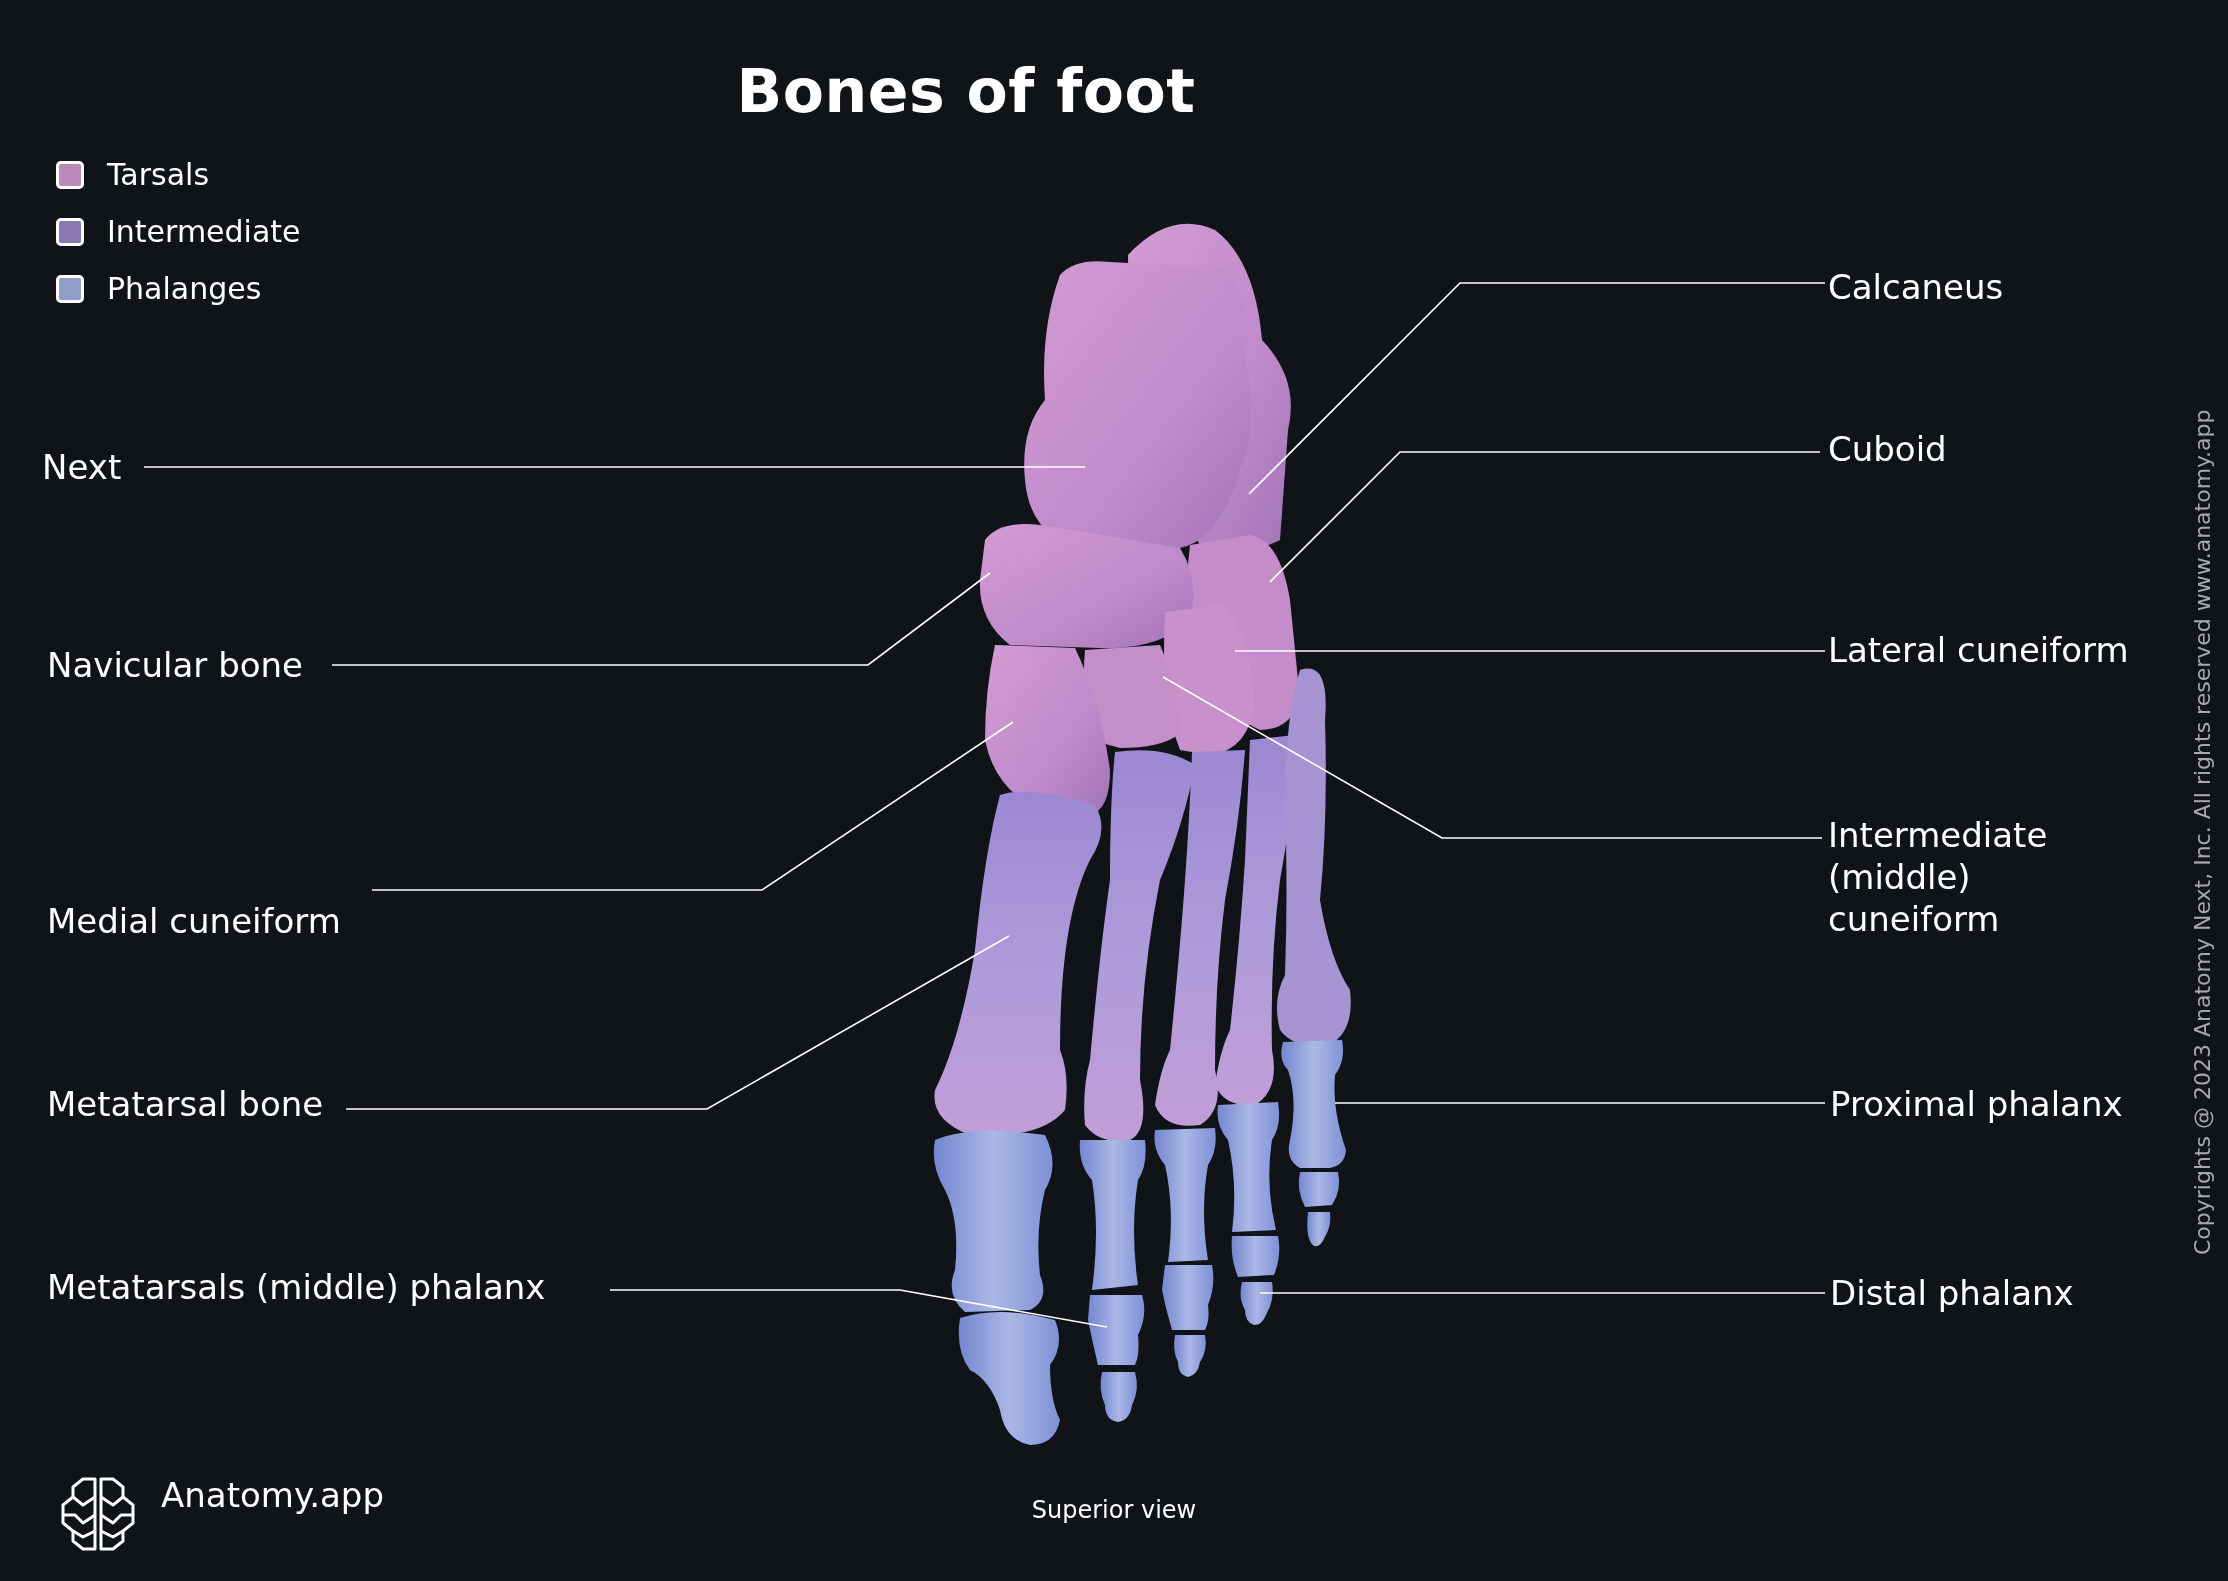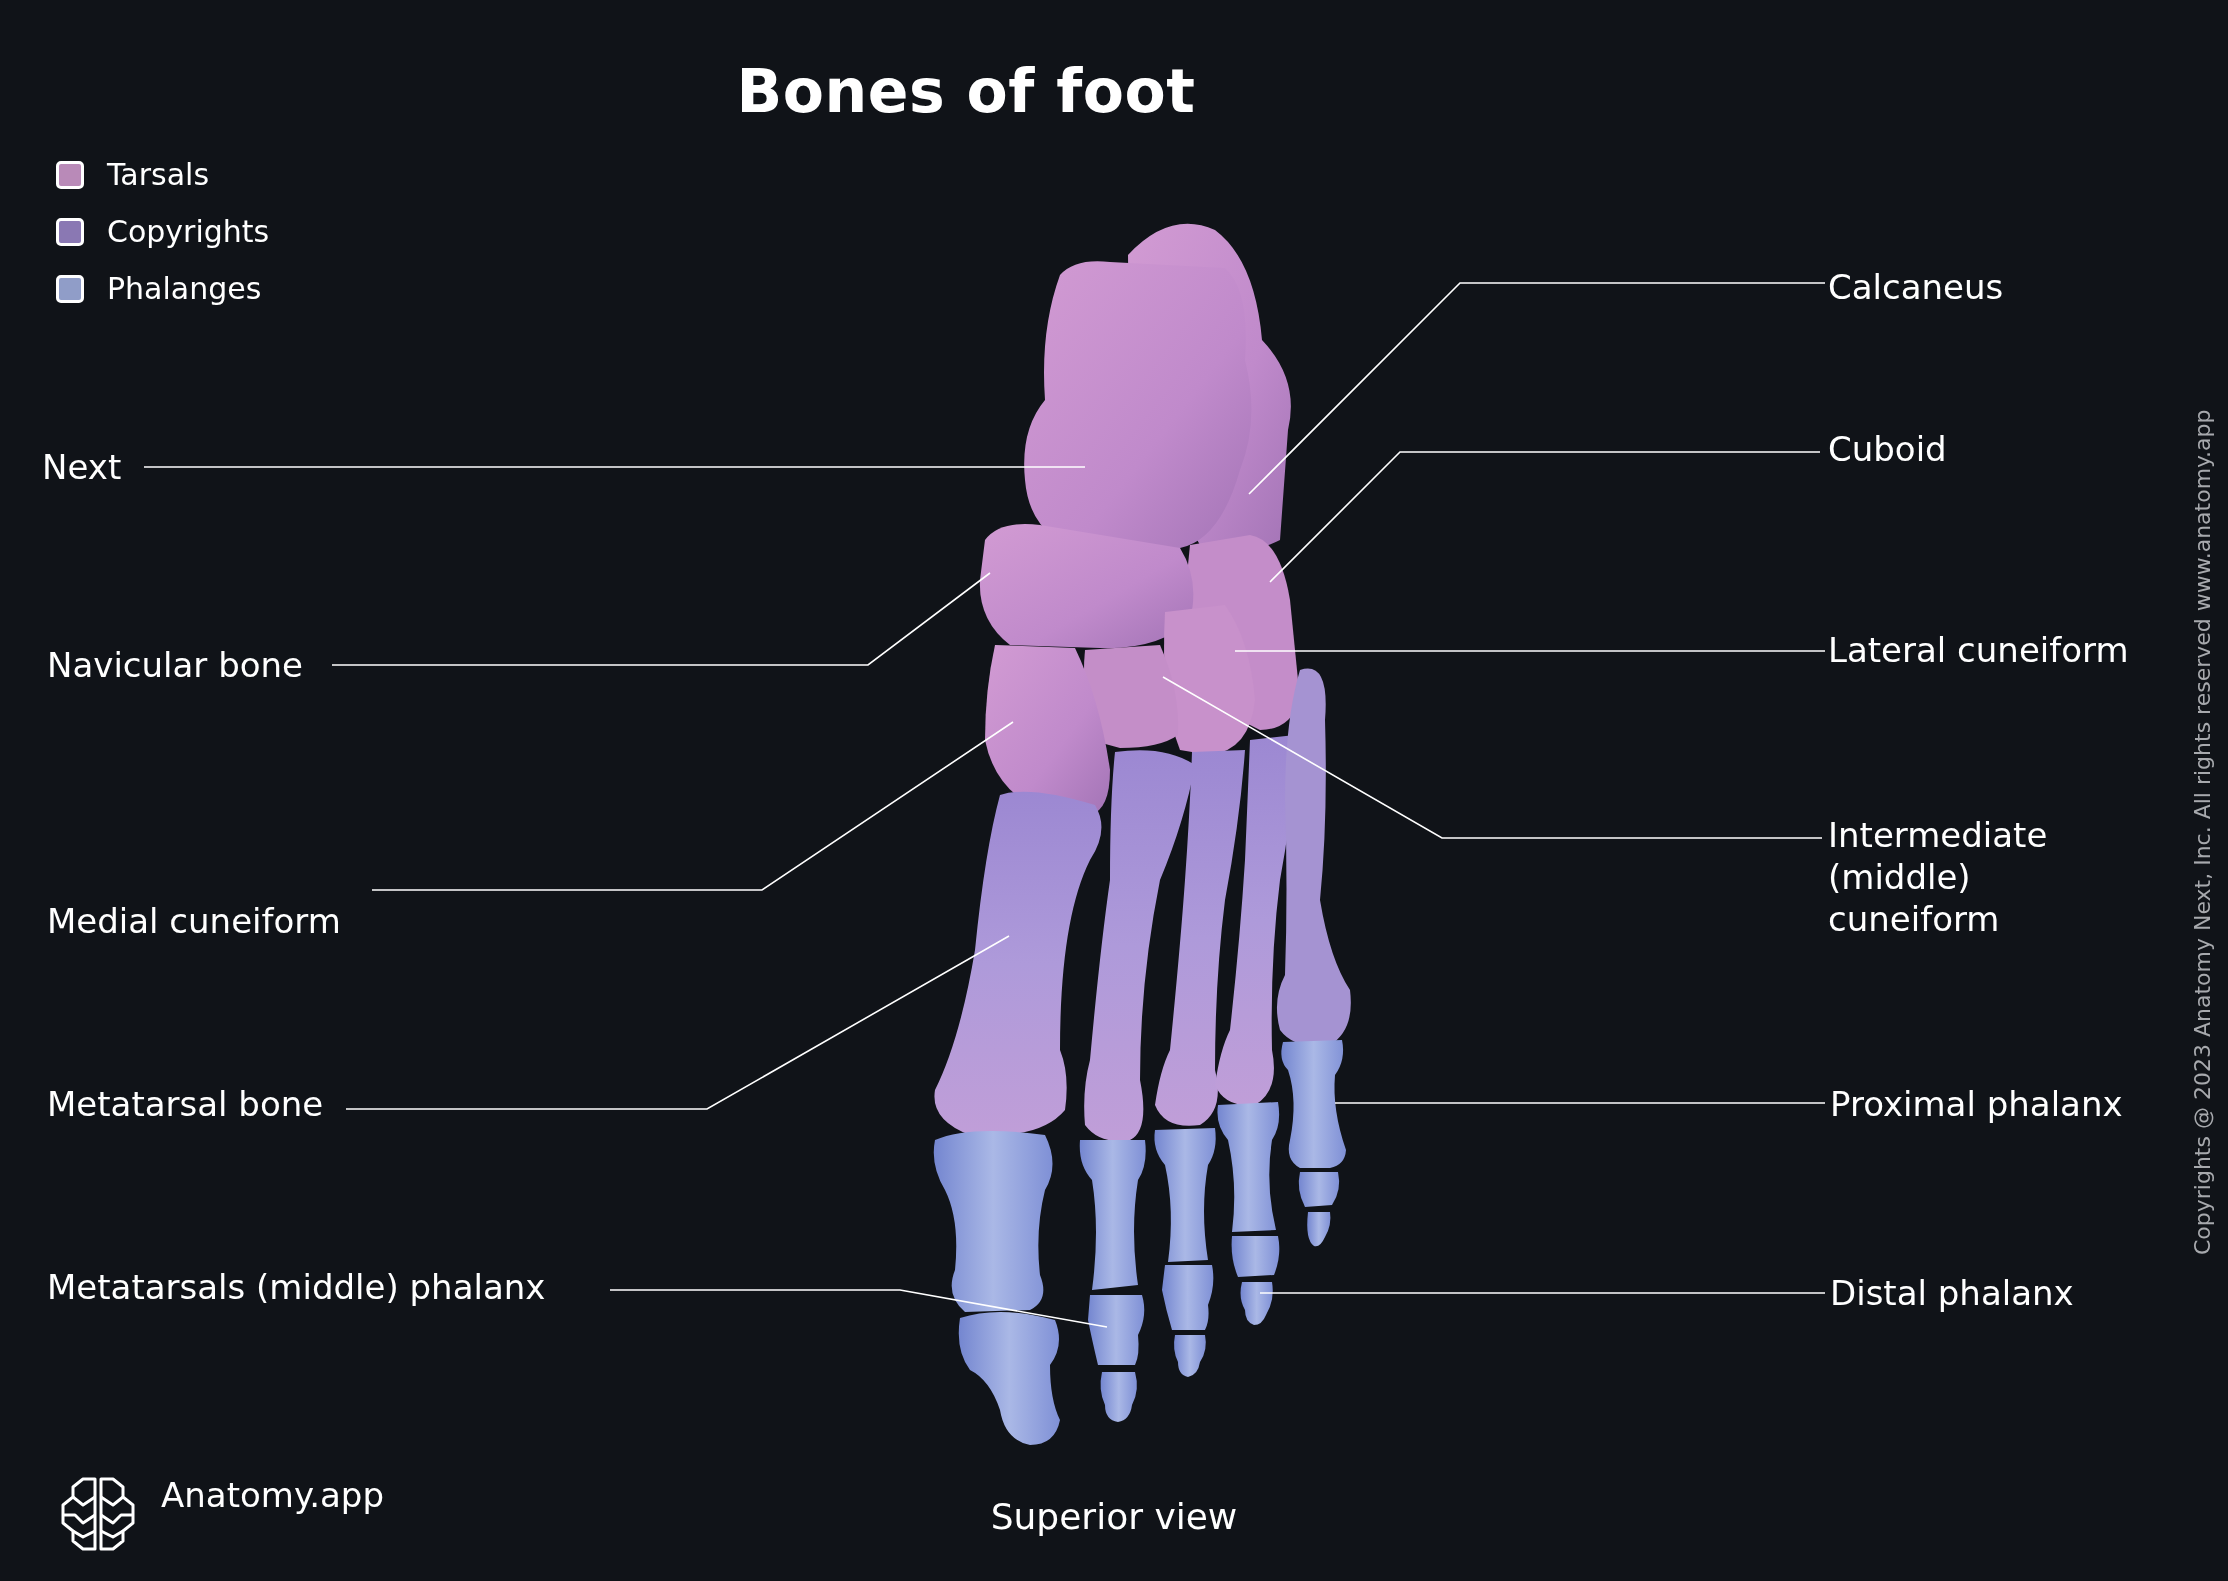--- a/index.html
+++ b/index.html
@@ -18,39 +18,39 @@
     box-sizing:border-box; margin-right:23px;
   }
   .legend-label { font-size:30px; }
   .label {
     position:absolute; font-size:34px; line-height:42px; white-space:nowrap;
   }
   .label.multi { white-space:normal; width:260px; }
   svg.lines { position:absolute; left:0; top:0; }
   .footer-logo { position:absolute; left:57px; top:1475px; display:flex; align-items:flex-start; }
   .logo-text { font-size:34px; margin-left:22px; }
-  .subtitle { position:absolute; left:0; width:2228px; text-align:center; top:1496px; font-size:36px; }
+  .subtitle { position:absolute; left:0; width:2228px; text-align:center; top:1496px; font-size:24px; }
   .copyright {
     position:absolute; left:2190px; top:1255px; transform-origin:0 0; transform:rotate(-90deg);
     font-size:22px; color:#a7a9ad; white-space:nowrap;
   }
 </style>
 </head>
 <body>
 
 <div class="title">Bones of foot</div>
 
 <div class="legend">
   <div class="legend-item">
     <div class="swatch" style="background:#b98ab8"></div>
     <span class="legend-label">Tarsals</span>
   </div>
   <div class="legend-item">
     <div class="swatch" style="background:#8a78b3"></div>
-    <span class="legend-label">Copyrights</span>
+    <span class="legend-label">Intermediate</span>
   </div>
   <div class="legend-item">
     <div class="swatch" style="background:#909dc8"></div>
     <span class="legend-label">Phalanges</span>
   </div>
 </div>
 
 <svg class="lines" width="2228" height="1581" viewBox="0 0 2228 1581">
   <defs>
     <linearGradient id="gTar" x1="0" y1="0" x2="1" y2="1">

